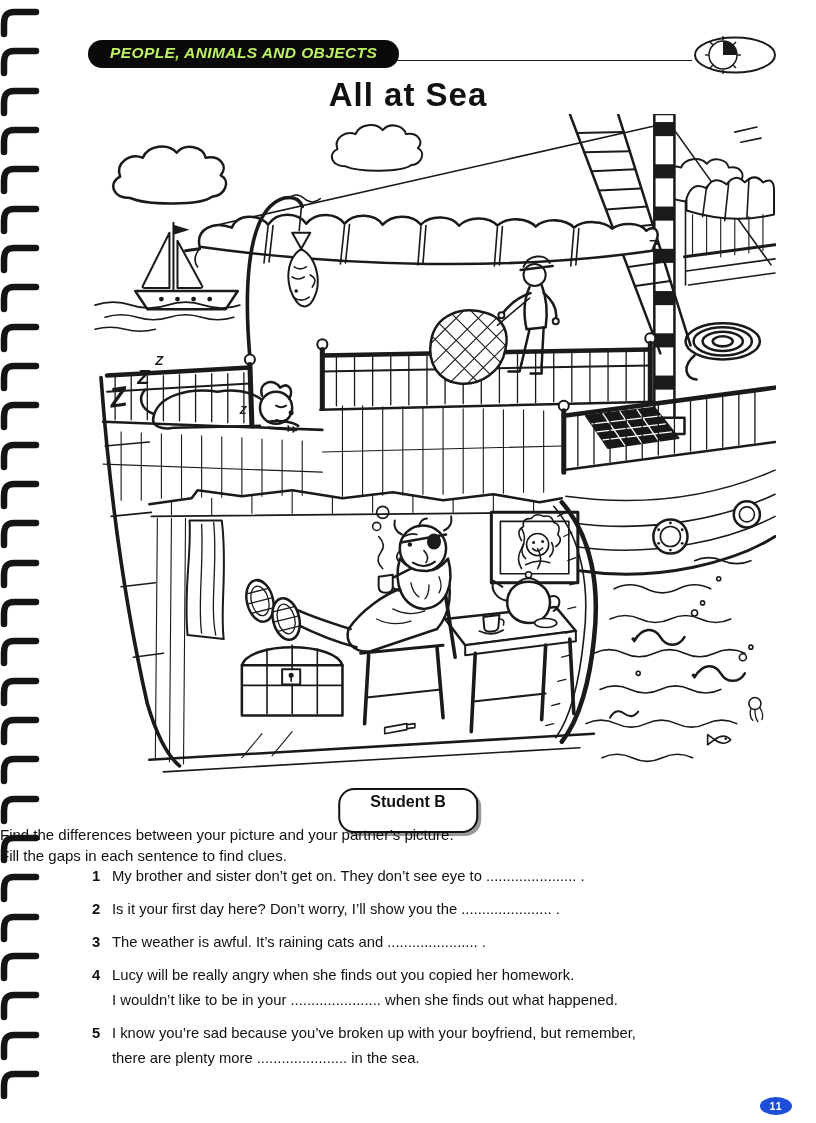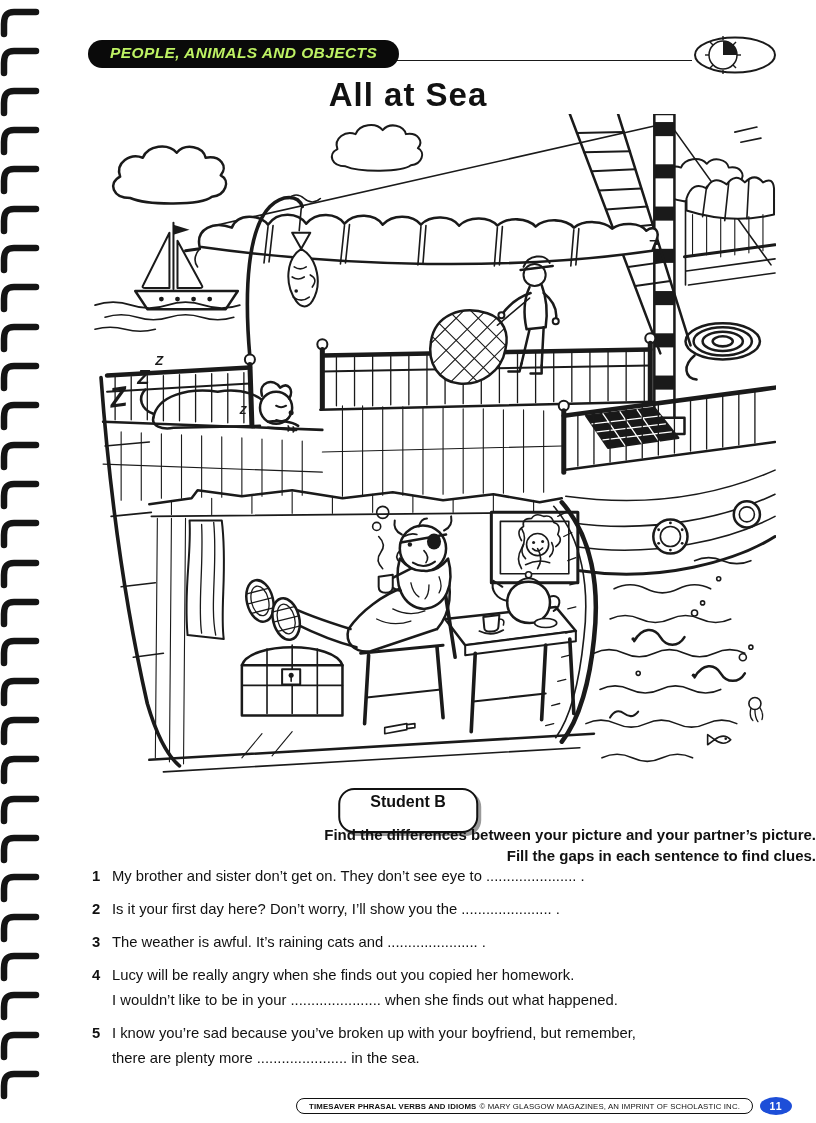--- a/index.html
+++ b/index.html
@@ -27,22 +27,22 @@
   .illu .w25{stroke-width:2.5;} .illu .w3{stroke-width:3;} .illu .w35{stroke-width:3.6;}
   .illu .w45{stroke-width:4.5;} .illu .w5{stroke-width:5;}
   .illu .gw{stroke:#fff;stroke-width:1.3;}
   .illu text{stroke:none;fill:#1a1a1a;font-family:"Liberation Sans",sans-serif;
         font-weight:bold;font-style:italic;}
   
   .student-badge{position:absolute;left:50%;top:788px;transform:translateX(-50%);
         background:#fff;border:2.2px solid #111;border-radius:16px;padding:3px 30px 20px;
         font-weight:bold;font-size:16px;box-shadow:3px 3px 0 #9a9a9a;white-space:nowrap;}
   
-  .instructions{position:absolute;left:0;right:0;top:824px;text-align:right;
-        font-weight:bold;font-size:15px;line-height:1.42;}
+  .instructions{position:absolute;left:0;right:0;top:824px;text-align:left;
+        font-weight:normal;font-size:15px;line-height:1.42;}
   
   .questions{position:absolute;left:92px;right:26px;top:866px;font-size:14.8px;}
   .question{display:flex;gap:9px;margin-bottom:13px;line-height:20px;}
   .qnum{font-weight:bold;flex:none;width:11px;}
   .qline + .qline{margin-top:5px;}
   
   .footer{position:absolute;right:24px;top:1097px;display:flex;align-items:center;gap:7px;}
   .footer-pill{border:1.3px solid #111;border-radius:12px;padding:2.5px 12px;
         font-size:7.8px;letter-spacing:.15px;white-space:nowrap;}
   .footer-pill b{margin-right:3px;}
@@ -429,21 +429,18 @@
     <div class="question">
       <span class="qnum">5</span>
       <div class="qtext">
         <div class="qline">I know you’re sad because you’ve broken up with your boyfriend, but remember,</div>
         <div class="qline">there are plenty more ...................... in the sea.</div>
       </div>
     </div>
   </div>
 
   <div class="footer">
-    <div class="footer-pill">
-      <b>TIMESAVER PHRASAL VERBS AND IDIOMS</b><span>© MARY GLASGOW MAGAZINES, AN IMPRINT OF SCHOLASTIC INC.</span>
-    </div>
     <div class="page-oval">
       <span>11</span>
     </div>
   </div>
 
 </div>
 
 </body></html>

